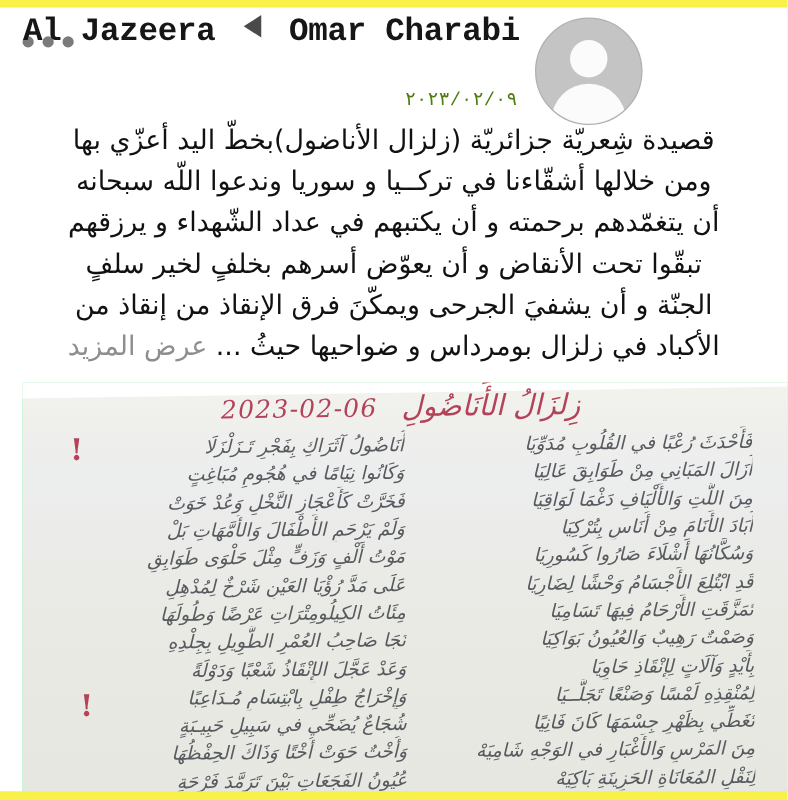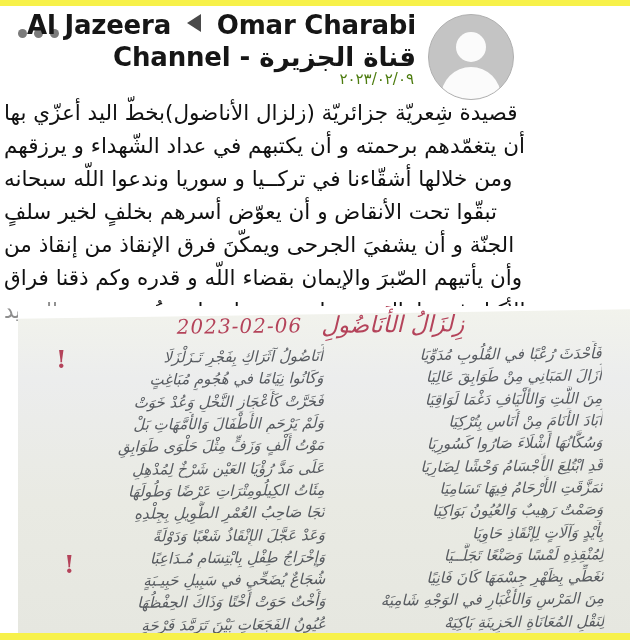--- a/index.html
+++ b/index.html
@@ -31,20 +31,21 @@
   .rail.top    { top: 0; }
   .rail.bottom { top: 633px; height: 7px; }
 
   
   #post-header {
     position: absolute;
     top: 8px;
     left: 0;
     width: 528px;
     height: 86px;
+    font-family: Liberation Mono, monospace;
   }
 
   #overflow-menu {
     position: absolute;
     left: 18px;
     top: 17px;
     width: 42px;
     height: 16px;
     display: flex;
     align-items: center;
@@ -135,24 +136,24 @@
     width: 60px;
     height: 44px;
     border-radius: 30px 30px 0 0;
     background: #fbfbfb;
   }
 
   
   #post-body {
     position: absolute;
     top: 96px;
-    left: 4px;
+    left: 14px;
     width: 602px;
     direction: rtl;
-    text-align: left;
+    text-align: center;
     font-size: 21.5px;
     line-height: 33px;
     color: #111111;
     unicode-bidi: plaintext;
     font-family: "DejaVu Sans", "Liberation Sans", sans-serif;
   }
   #post-body .ln { white-space: nowrap; }
   .see-more {
     color: #8e8e8e;
     cursor: pointer;
@@ -282,40 +283,38 @@
       <span></span>
       <span></span>
     </div>
 
     <div id="title-block">
       <div class="title-line l1">
         <span>Al Jazeera</span>
         <span class="play-arrow"></span>
         <span>Omar Charabi</span>
       </div>
-      <div class="title-line l2">‏قناة الجزيرة - Channel</div>
     </div>
 
     <div id="post-date">٢٠٢٣/٠٢/٠٩</div>
 
     <div id="avatar">
       <div class="disc">
         <div class="head"></div>
         <div class="body"></div>
       </div>
     </div>
   </div>
 
   <div id="post-body">
     <div class="ln">قصيدة شِعريّة جزائريّة (زلزال الأناضول)بخطّ اليد أعزّي بها</div>
+    <div class="ln">ومن خلالها أشقّاءنا في تركــيا و سوريا وندعوا اللّه سبحانه</div>
     <div class="ln">أن يتغمّدهم برحمته و أن يكتبهم في عداد الشّهداء و يرزقهم</div>
-    <div class="ln">ومن خلالها أشقّاءنا في تركــيا و سوريا وندعوا اللّه سبحانه</div>
     <div class="ln">تبقّوا تحت الأنقاض و أن يعوّض أسرهم بخلفٍ لخير سلفٍ</div>
     <div class="ln">الجنّة و أن يشفيَ الجرحى ويمكّنَ فرق الإنقاذ من إنقاذ من</div>
-    <div class="ln">وأن يأتيهم الصّبرَ والإيمان بقضاء اللّه و قدره وكم ذقنا فراق</div>
     <div class="ln"><span>الأكباد في زلزال بومرداس و ضواحيها حيثُ ...</span> <span class="see-more">عرض المزيد</span></div>
   </div>
 
   <div id="manuscript">
     <div class="paper"></div>
     <div class="skew-top"></div>
 
     <div id="ms-head">
       <span class="ms-title">زِلزَالُ الأَنَاضُولِ</span>
       <span class="ms-date">2023-02-06</span>

